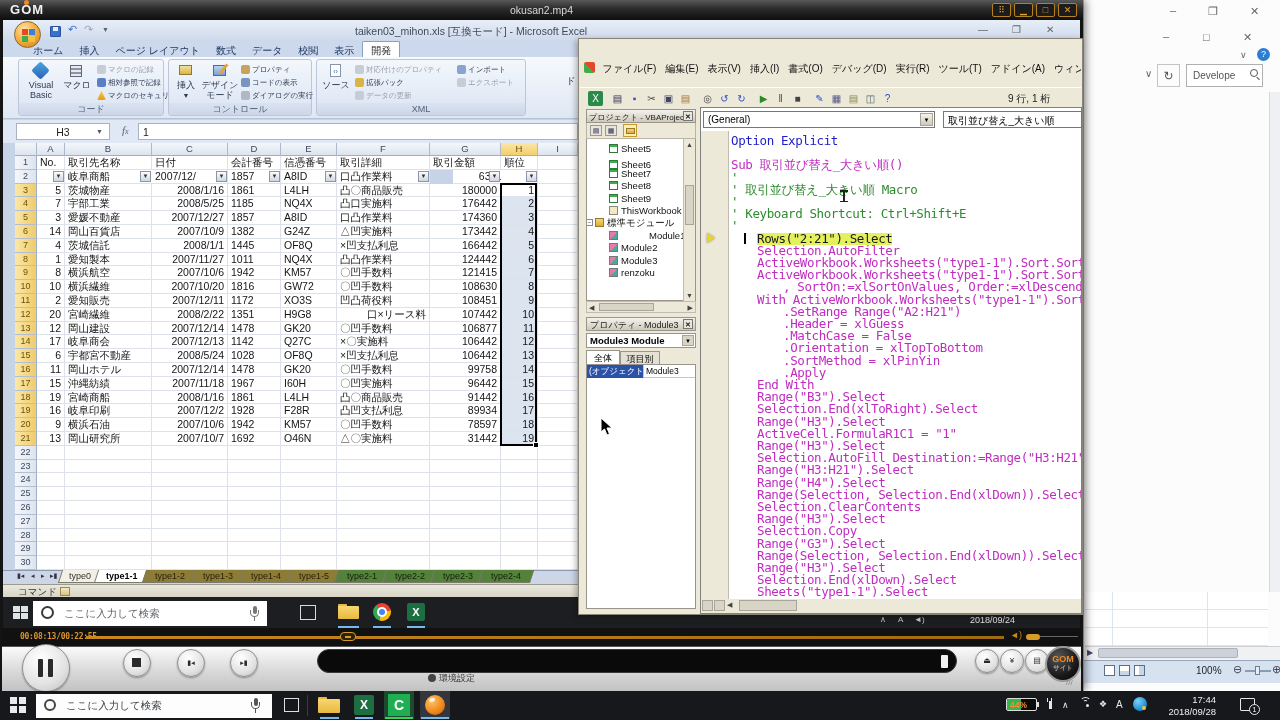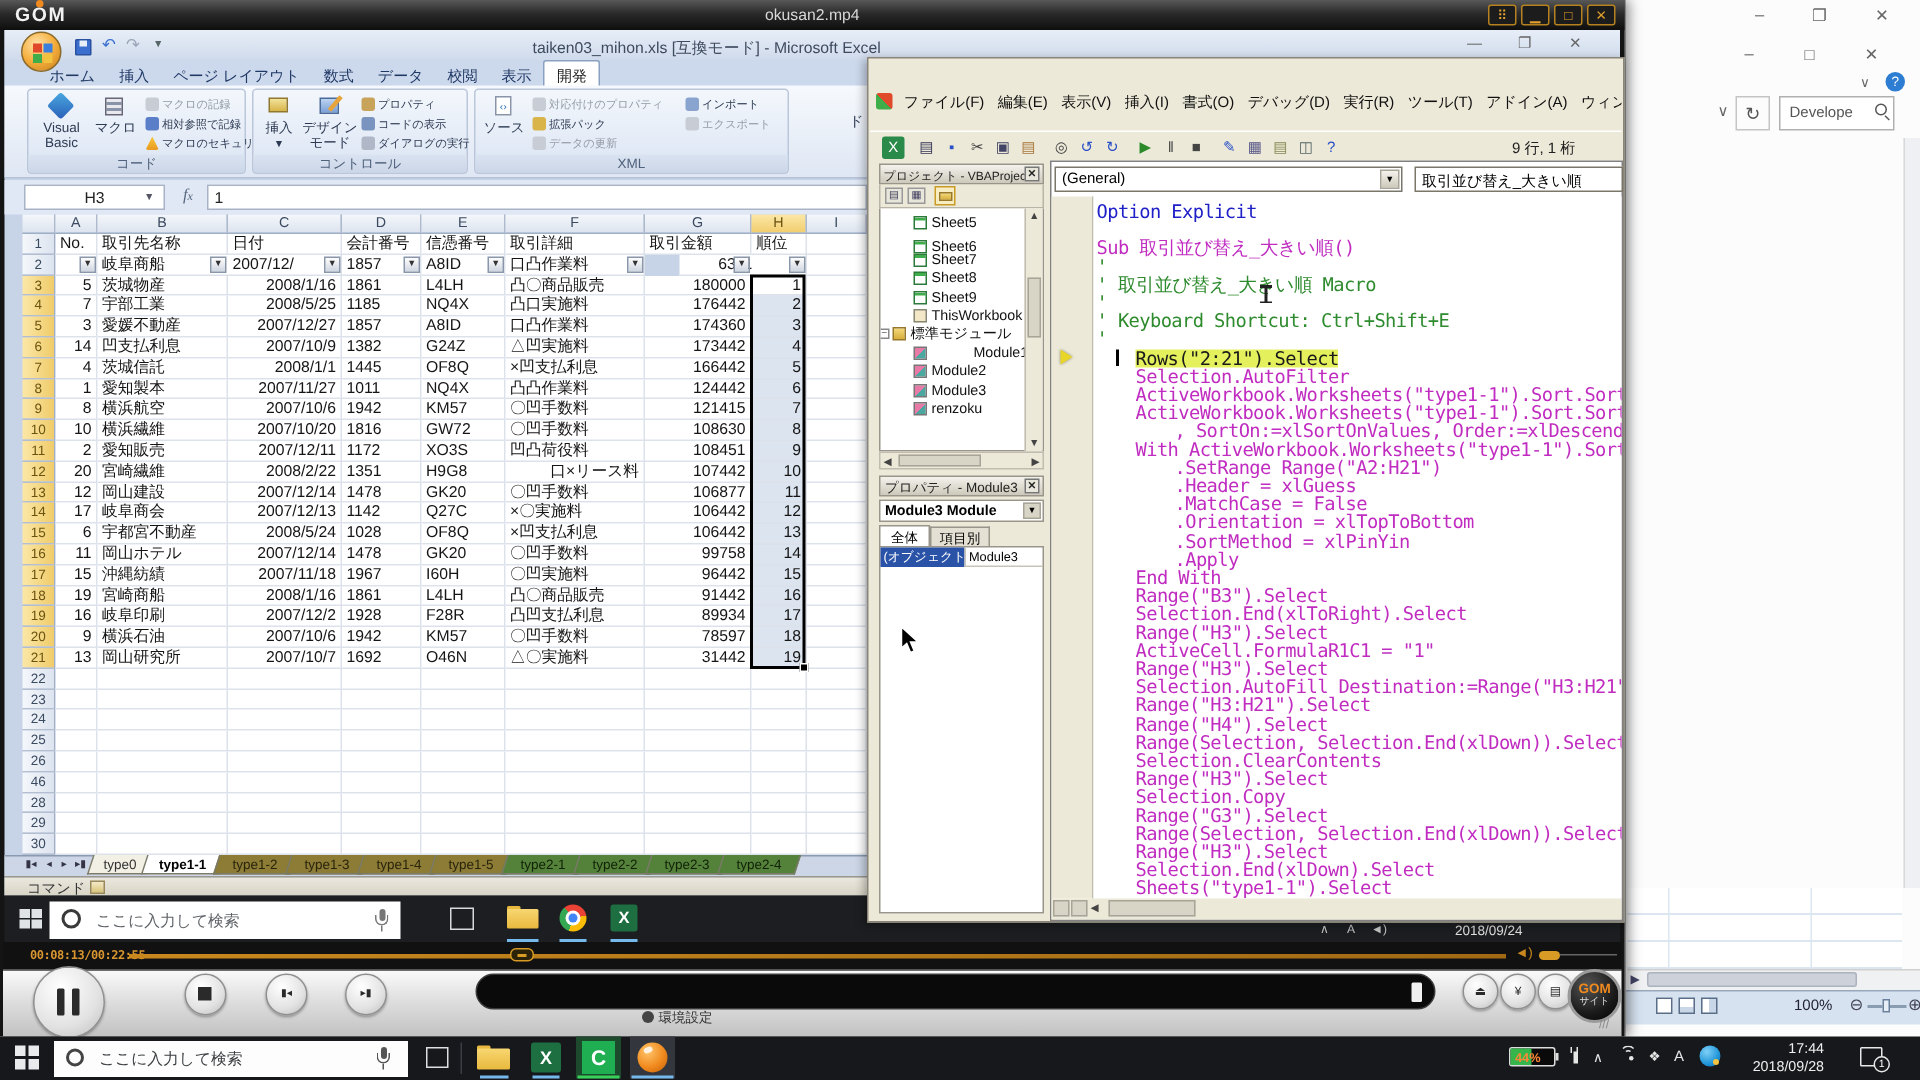--- a/index.html
+++ b/index.html
@@ -217,21 +217,21 @@
       <div class="abs cell" style="left: 65px; top: 211.2px; width: 87px; height: 13.8px; line-height: 13.8px; text-align: left;">愛媛不動産</div>
       <div class="abs cell" style="left: 152px; top: 211.2px; width: 76px; height: 13.8px; line-height: 13.8px; text-align: right;">2007/12/27</div>
       <div class="abs cell" style="left: 228px; top: 211.2px; width: 53px; height: 13.8px; line-height: 13.8px; text-align: left;">1857</div>
       <div class="abs cell" style="left: 281px; top: 211.2px; width: 56px; height: 13.8px; line-height: 13.8px; text-align: left;">A8ID</div>
       <div class="abs cell" style="left: 337px; top: 211.2px; width: 93px; height: 13.8px; line-height: 13.8px; text-align: left;">口凸作業料</div>
       <div class="abs cell" style="left: 430px; top: 211.2px; width: 71px; height: 13.8px; line-height: 13.8px; text-align: right;">174360</div>
       <div class="abs cell" style="left: 501px; top: 211.2px; width: 37px; height: 13.8px; line-height: 13.8px; text-align: right; background: rgb(220, 228, 239);">3</div>
       <div class="abs cell" style="left: 538px; top: 211.2px; width: 40px; height: 13.8px; line-height: 13.8px; text-align: left;"></div>
       <div class="abs rowhdr rowsel" style="left: 15px; top: 225px; width: 22px; height: 13.8px; line-height: 13.8px;">6</div>
       <div class="abs cell" style="left: 37px; top: 225px; width: 28px; height: 13.8px; line-height: 13.8px; text-align: right;">14</div>
-      <div class="abs cell" style="left: 65px; top: 225px; width: 87px; height: 13.8px; line-height: 13.8px; text-align: left;">凹支払利息</div>
+      <div class="abs cell" style="left: 65px; top: 225px; width: 87px; height: 13.8px; line-height: 13.8px; text-align: left;">岡山百貨店</div>
       <div class="abs cell" style="left: 152px; top: 225px; width: 76px; height: 13.8px; line-height: 13.8px; text-align: right;">2007/10/9</div>
       <div class="abs cell" style="left: 228px; top: 225px; width: 53px; height: 13.8px; line-height: 13.8px; text-align: left;">1382</div>
       <div class="abs cell" style="left: 281px; top: 225px; width: 56px; height: 13.8px; line-height: 13.8px; text-align: left;">G24Z</div>
       <div class="abs cell" style="left: 337px; top: 225px; width: 93px; height: 13.8px; line-height: 13.8px; text-align: left;">△凹実施料</div>
       <div class="abs cell" style="left: 430px; top: 225px; width: 71px; height: 13.8px; line-height: 13.8px; text-align: right;">173442</div>
       <div class="abs cell" style="left: 501px; top: 225px; width: 37px; height: 13.8px; line-height: 13.8px; text-align: right; background: rgb(220, 228, 239);">4</div>
       <div class="abs cell" style="left: 538px; top: 225px; width: 40px; height: 13.8px; line-height: 13.8px; text-align: left;"></div>
       <div class="abs rowhdr rowsel" style="left: 15px; top: 238.8px; width: 22px; height: 13.8px; line-height: 13.8px;">7</div>
       <div class="abs cell" style="left: 37px; top: 238.8px; width: 28px; height: 13.8px; line-height: 13.8px; text-align: right;">4</div>
       <div class="abs cell" style="left: 65px; top: 238.8px; width: 87px; height: 13.8px; line-height: 13.8px; text-align: left;">茨城信託</div>
@@ -425,21 +425,21 @@
       <div class="abs rowhdr" style="left: 15px; top: 501px; width: 22px; height: 13.8px; line-height: 13.8px;">26</div>
       <div class="abs cell" style="left: 37px; top: 501px; width: 28px; height: 13.8px; line-height: 13.8px; text-align: right;"></div>
       <div class="abs cell" style="left: 65px; top: 501px; width: 87px; height: 13.8px; line-height: 13.8px; text-align: left;"></div>
       <div class="abs cell" style="left: 152px; top: 501px; width: 76px; height: 13.8px; line-height: 13.8px; text-align: right;"></div>
       <div class="abs cell" style="left: 228px; top: 501px; width: 53px; height: 13.8px; line-height: 13.8px; text-align: left;"></div>
       <div class="abs cell" style="left: 281px; top: 501px; width: 56px; height: 13.8px; line-height: 13.8px; text-align: left;"></div>
       <div class="abs cell" style="left: 337px; top: 501px; width: 93px; height: 13.8px; line-height: 13.8px; text-align: left;"></div>
       <div class="abs cell" style="left: 430px; top: 501px; width: 71px; height: 13.8px; line-height: 13.8px; text-align: right;"></div>
       <div class="abs cell" style="left: 501px; top: 501px; width: 37px; height: 13.8px; line-height: 13.8px; text-align: right;"></div>
       <div class="abs cell" style="left: 538px; top: 501px; width: 40px; height: 13.8px; line-height: 13.8px; text-align: left;"></div>
-      <div class="abs rowhdr" style="left: 15px; top: 514.8px; width: 22px; height: 13.8px; line-height: 13.8px;">46</div>
+      <div class="abs rowhdr" style="left: 15px; top: 514.8px; width: 22px; height: 13.8px; line-height: 13.8px;">27</div>
       <div class="abs cell" style="left: 37px; top: 514.8px; width: 28px; height: 13.8px; line-height: 13.8px; text-align: right;"></div>
       <div class="abs cell" style="left: 65px; top: 514.8px; width: 87px; height: 13.8px; line-height: 13.8px; text-align: left;"></div>
       <div class="abs cell" style="left: 152px; top: 514.8px; width: 76px; height: 13.8px; line-height: 13.8px; text-align: right;"></div>
       <div class="abs cell" style="left: 228px; top: 514.8px; width: 53px; height: 13.8px; line-height: 13.8px; text-align: left;"></div>
       <div class="abs cell" style="left: 281px; top: 514.8px; width: 56px; height: 13.8px; line-height: 13.8px; text-align: left;"></div>
       <div class="abs cell" style="left: 337px; top: 514.8px; width: 93px; height: 13.8px; line-height: 13.8px; text-align: left;"></div>
       <div class="abs cell" style="left: 430px; top: 514.8px; width: 71px; height: 13.8px; line-height: 13.8px; text-align: right;"></div>
       <div class="abs cell" style="left: 501px; top: 514.8px; width: 37px; height: 13.8px; line-height: 13.8px; text-align: right;"></div>
       <div class="abs cell" style="left: 538px; top: 514.8px; width: 40px; height: 13.8px; line-height: 13.8px; text-align: left;"></div>
       <div class="abs rowhdr" style="left: 15px; top: 528.6px; width: 22px; height: 13.8px; line-height: 13.8px;">28</div>

